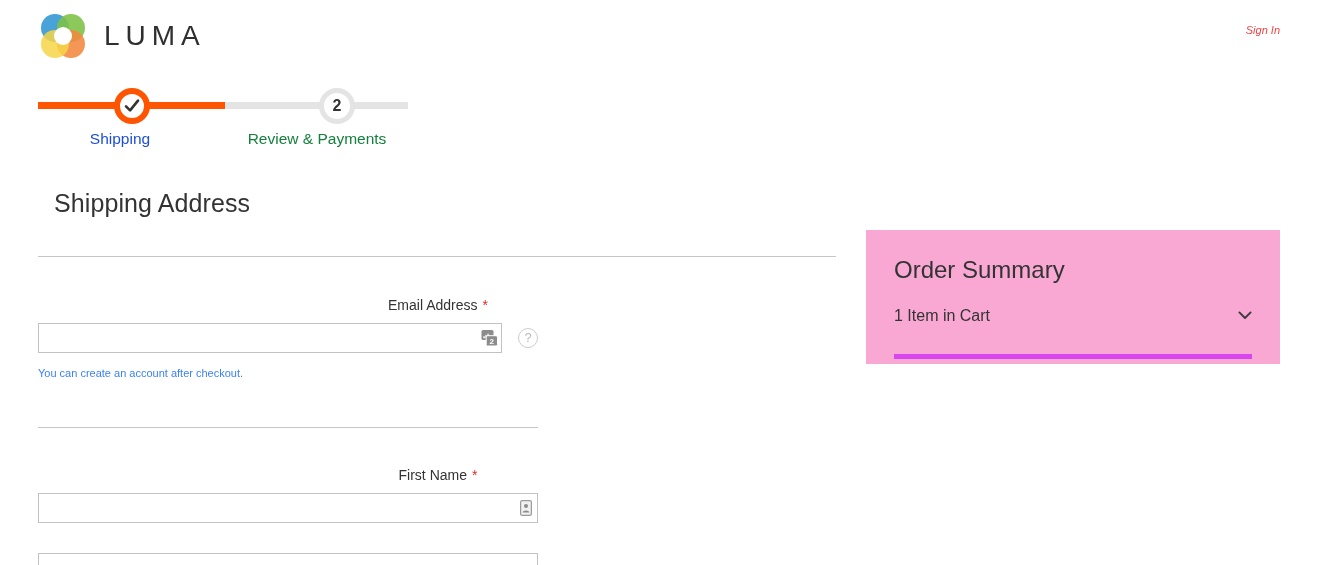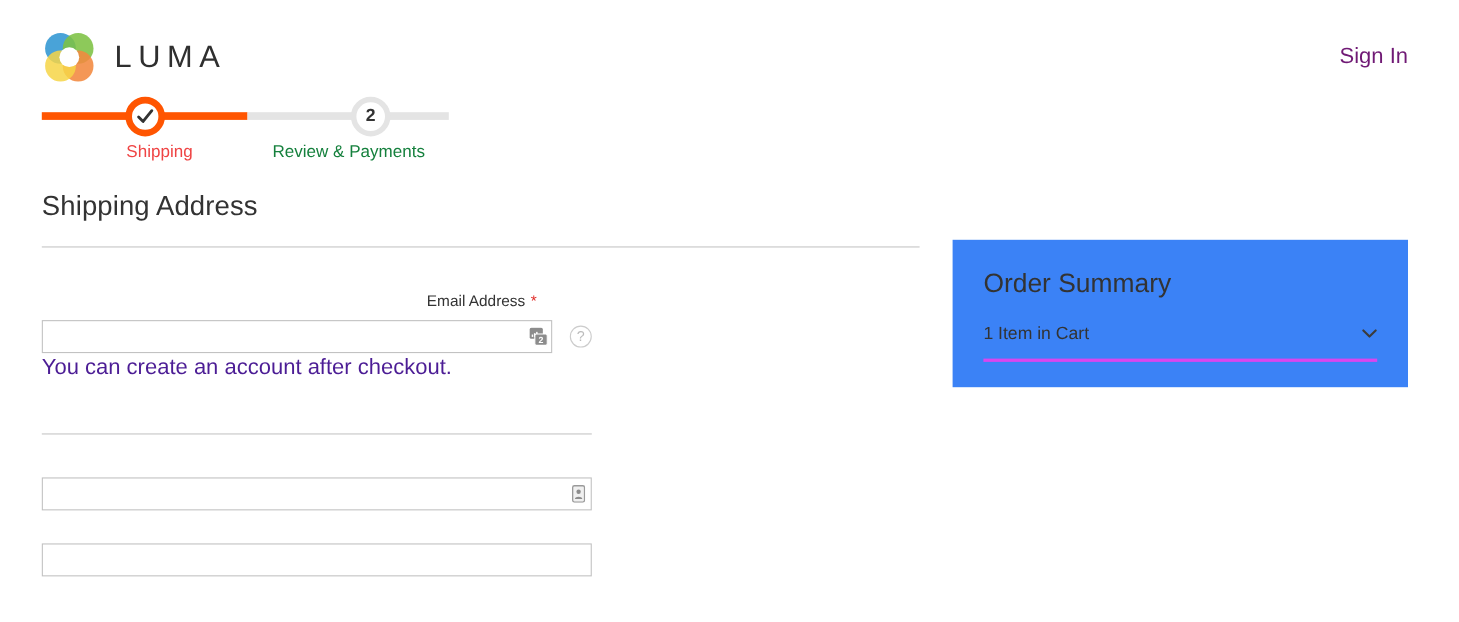--- a/index.html
+++ b/index.html
@@ -14,21 +14,21 @@
     font-family: "Liberation Sans", sans-serif;
     color: #333333;
     overflow: hidden;
     position: relative;
     -webkit-font-smoothing: antialiased;
   }
 
   
   .header {
     position: absolute;
-    top: 16px;
+    top: 0;
     left: 0;
     width: 1326px;
     height: 72px;
   }
   .logo-wrap {
     position: absolute;
     left: 38px;
     top: 12px;
     display: flex;
     align-items: center;
@@ -44,24 +44,25 @@
     font-size: 28px;
     letter-spacing: 6px;
     color: #2f2f2f;
     font-weight: 400;
     line-height: 1;
   }
   .signin-link {
     position: absolute;
     right: 46px;
     top: 24px;
-    font-size: 20px;
-    color: #701a75;
+    font-size: 11px;
+    color: #ef4444;
     text-decoration: none;
     cursor: pointer;
+    font-style: italic;
   }
 
   
   .progress {
     position: absolute;
     left: 38px;
     top: 88px;
     width: 600px;
     height: 70px;
   }
@@ -115,42 +116,42 @@
   }
   .step-label {
     position: absolute;
     top: 42px;
     font-size: 15.5px;
     white-space: nowrap;
     text-align: center;
     cursor: default;
   }
   .step-label.active {
-    left: 107px;
+    left: 82px;
     transform: translateX(-50%);
-    color: #ef4444;
+    color: #1d4ed8;
   }
   .step-label.inactive {
     left: 279px;
     transform: translateX(-50%);
     color: #15803d;
   }
 
   
   .form-col {
     position: absolute;
     left: 38px;
     top: 172px;
     width: 800px;
   }
   .page-title {
     font-size: 25px;
     font-weight: 400;
     color: #333333;
-    margin: 0;
+    margin: 16px;
     padding: 0 0 22px 0;
     line-height: 1.2;
     letter-spacing: 0.1px;
   }
   .title-rule {
     width: 798px;
     height: 1px;
     background: #c6c6c6;
     margin: 0 0 40px 0;
   }
@@ -217,55 +218,56 @@
     color: #bbbbbb;
     font-size: 13px;
     display: flex;
     align-items: center;
     justify-content: center;
     cursor: pointer;
     box-sizing: border-box;
     line-height: 1;
   }
   .hint-text {
-    font-size: 20px;
-    color: #4c1d95;
+    font-size: 11px;
+    color: #3b82f6;
+    margin-top: 13px;
     line-height: 1.3;
   }
   .section-rule {
     width: 500px;
     height: 1px;
     background: #c6c6c6;
     margin: 47px 0 39px 0;
   }
   .field-block { margin-bottom: 0; }
   .field-gap { height: 30px; }
 
   
   .summary {
     position: absolute;
     left: 866px;
-    top: 218px;
+    top: 230px;
     width: 414px;
     height: 134px;
-    background: #3b82f6;
+    background: #f9a8d4;
     box-sizing: border-box;
   }
   .summary-title {
     margin: 0;
     padding: 26px 0 0 28px;
     font-size: 24px;
     font-weight: 400;
     color: #333333;
     line-height: 1.2;
   }
   .summary-toggle {
     margin: 21px 28px 0 28px;
-    padding-bottom: 13px;
-    border-bottom: 3px solid #d946ef;
+    padding-bottom: 29px;
+    border-bottom: 5px solid #d946ef;
     display: flex;
     align-items: center;
     justify-content: space-between;
     cursor: pointer;
     gap: 33px;
   }
   .summary-toggle .label {
     font-size: 16px;
     color: #333333;
     line-height: 1.2;
@@ -336,20 +338,23 @@
         </svg>
       </span>
       <span class="help-icon">?</span>
     </div>
     <div class="hint-text">You can create an account after checkout.</div>
   </div>
 
   <div class="section-rule"></div>
 
   <div class="field-block">
+    <label class="field-label">
+      <span>First Name</span><span class="req">*</span>
+    </label>
     <span class="input-shell">
       <input class="text-input name" type="text" placeholder="" style="">
       <svg class="contact-badge" viewBox="0 0 12 16" aria-hidden="true">
         <rect x="0.6" y="0.6" width="10.8" height="14.8" rx="1.6" fill="#f0f0f0" stroke="#9a9a9a" stroke-width="1.2"></rect>
         <circle cx="6" cy="6" r="2" fill="#8c8c8c"></circle>
         <path d="M2.6 12.6 C2.9 9.9 9.1 9.9 9.4 12.6 Z" fill="#8c8c8c"></path>
       </svg>
     </span>
   </div>
 

